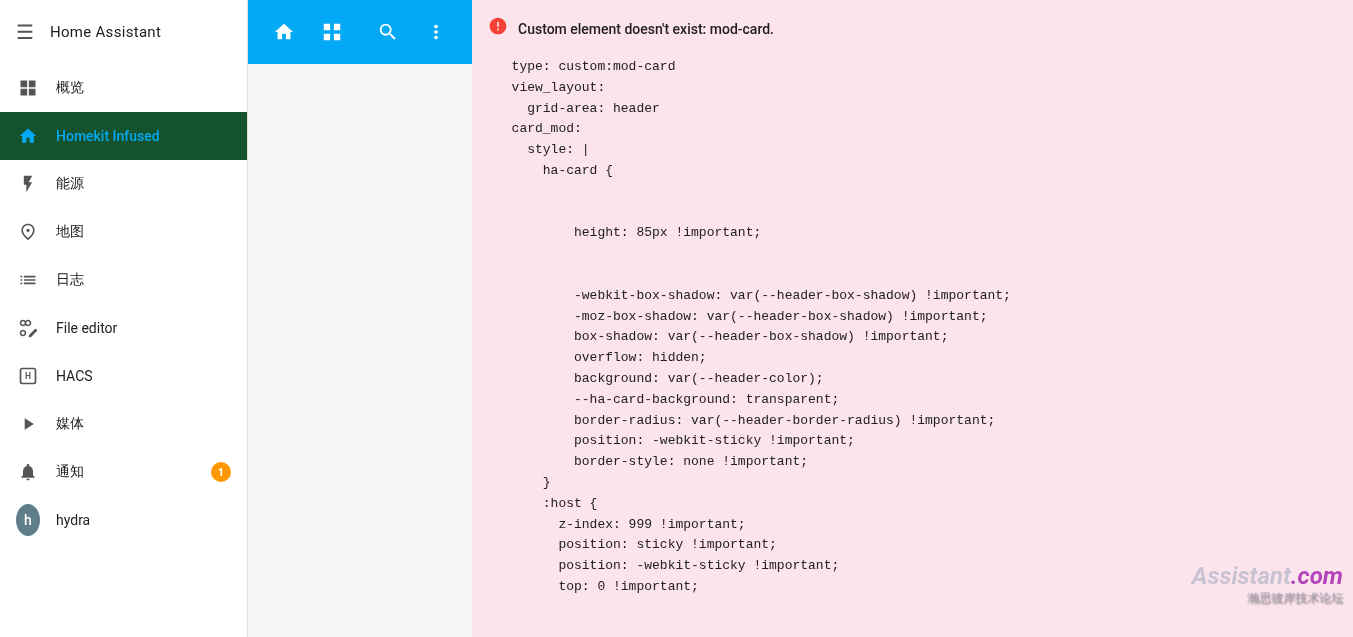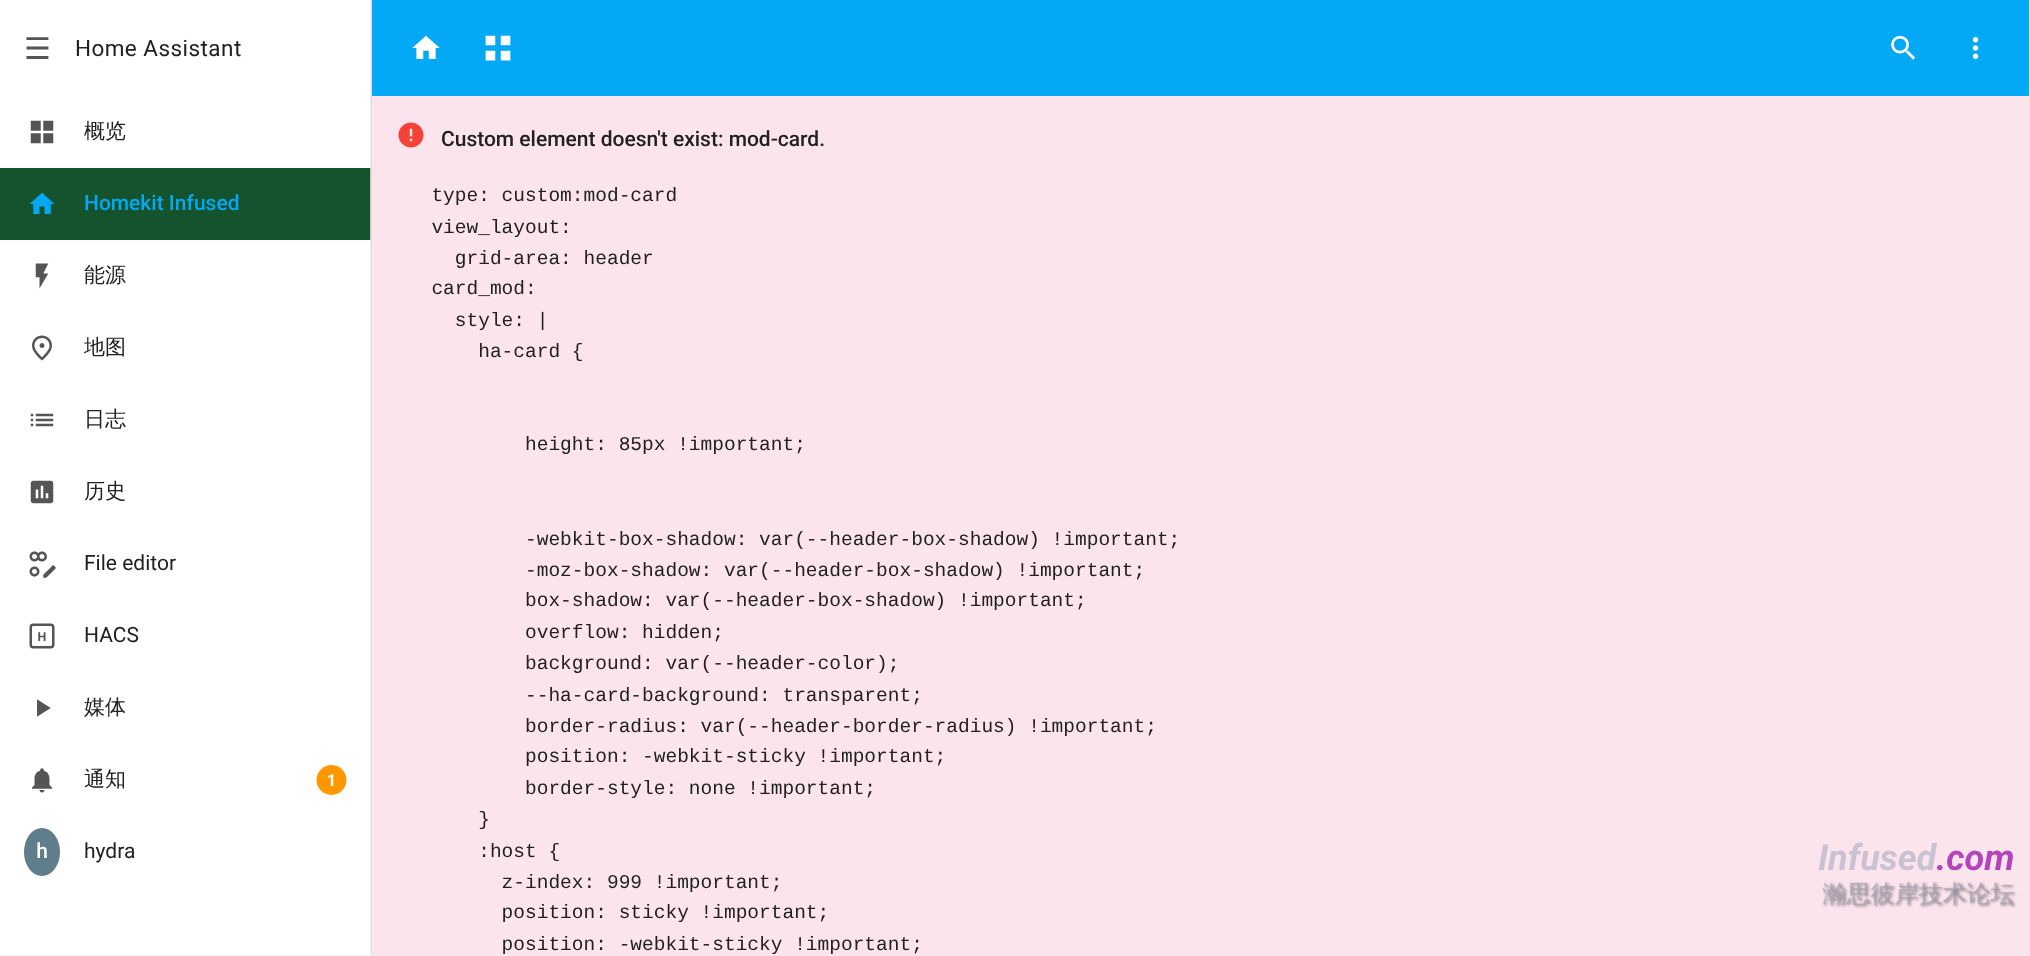--- a/index.html
+++ b/index.html
@@ -90,21 +90,21 @@
       justify-content: center;
       color: #fff;
       font-size: 14px;
       font-weight: 500;
     }
 
     
     .main {
       flex: 1;
       display: flex;
-      flex-direction: column;
+      flex-direction: row;
       height: 100%;
       overflow: hidden;
     }
 
     
     .topbar {
       background: #03a9f4;
       height: 64px;
       display: flex;
       align-items: center;
@@ -232,28 +232,20 @@
         </span>
         <span class="item-label">地图</span>
       </div>
       <div class="sidebar-item">
         <span class="item-icon">
           <svg width="20" height="20" viewBox="0 0 24 24" fill="currentColor">
             <path d="M3 13h2v-2H3v2zm0 4h2v-2H3v2zm0-8h2V7H3v2zm4 4h14v-2H7v2zm0 4h14v-2H7v2zM7 7v2h14V7H7z"></path>
           </svg>
         </span>
         <span class="item-label">日志</span>
-      </div>
-      <div class="sidebar-item">
-        <span class="item-icon">
-          <svg width="20" height="20" viewBox="0 0 24 24" fill="currentColor">
-            <path d="M19 3H5c-1.1 0-2 .9-2 2v14c0 1.1.9 2 2 2h14c1.1 0 2-.9 2-2V5c0-1.1-.9-2-2-2zM9 17H7v-7h2v7zm4 0h-2V7h2v10zm4 0h-2v-4h2v4z"></path>
-          </svg>
-        </span>
-        <span class="item-label">历史</span>
       </div>
       <div class="sidebar-item">
         <span class="item-icon">
           <svg width="20" height="20" viewBox="0 0 24 24" fill="currentColor">
             <path d="M22.7 14.3l-1-1c-.4-.4-1-.4-1.4 0l-7.3 7.3V23h2.4l7.3-7.3c.4-.4.4-1 0-1.4zM6 2C3.8 2 2 3.8 2 6s1.8 4 4 4 4-1.8 4-4-1.8-4-4-4zm0 6c-1.1 0-2-.9-2-2s.9-2 2-2 2 .9 2 2-.9 2-2 2zm6-6c-2.2 0-4 1.8-4 4s1.8 4 4 4 4-1.8 4-4-1.8-4-4-4zm0 6c-1.1 0-2-.9-2-2s.9-2 2-2 2 .9 2 2-.9 2-2 2zM6 14c-2.2 0-4 1.8-4 4s1.8 4 4 4 4-1.8 4-4-1.8-4-4-4zm0 6c-1.1 0-2-.9-2-2s.9-2 2-2 2 .9 2 2-.9 2-2 2z"></path>
           </svg>
         </span>
         <span class="item-label">File editor</span>
       </div>
       <div class="sidebar-item">
@@ -350,16 +342,16 @@
       :host {
         z-index: 999 !important;
         position: sticky !important;
         position: -webkit-sticky !important;
         top: 0 !important;</div>
   </div>
 </div>
 
 <div class="watermark">
   <div class="watermark-top" style="font-size:24px; font-style:italic; color: rgba(180,180,200,0.7); text-shadow: none;">
-    <span style="color: rgba(180,180,200,0.7);">Infused</span><span style="color: #a21caf; opacity:0.8;">.com</span>
+    <span style="color: rgba(180,180,200,0.7);">Assistant</span><span style="color: #a21caf; opacity:0.8;">.com</span>
   </div>
-  <div class="watermark-bottom" style="color: rgba(160,160,180,0.7); font-size:16px;">瀚思彼岸技术论坛</div>
+  <div class="watermark-bottom" style="color: rgba(160,160,180,0.7); font-size:12px;">瀚思彼岸技术论坛</div>
 </div>
 
 </body></html>

